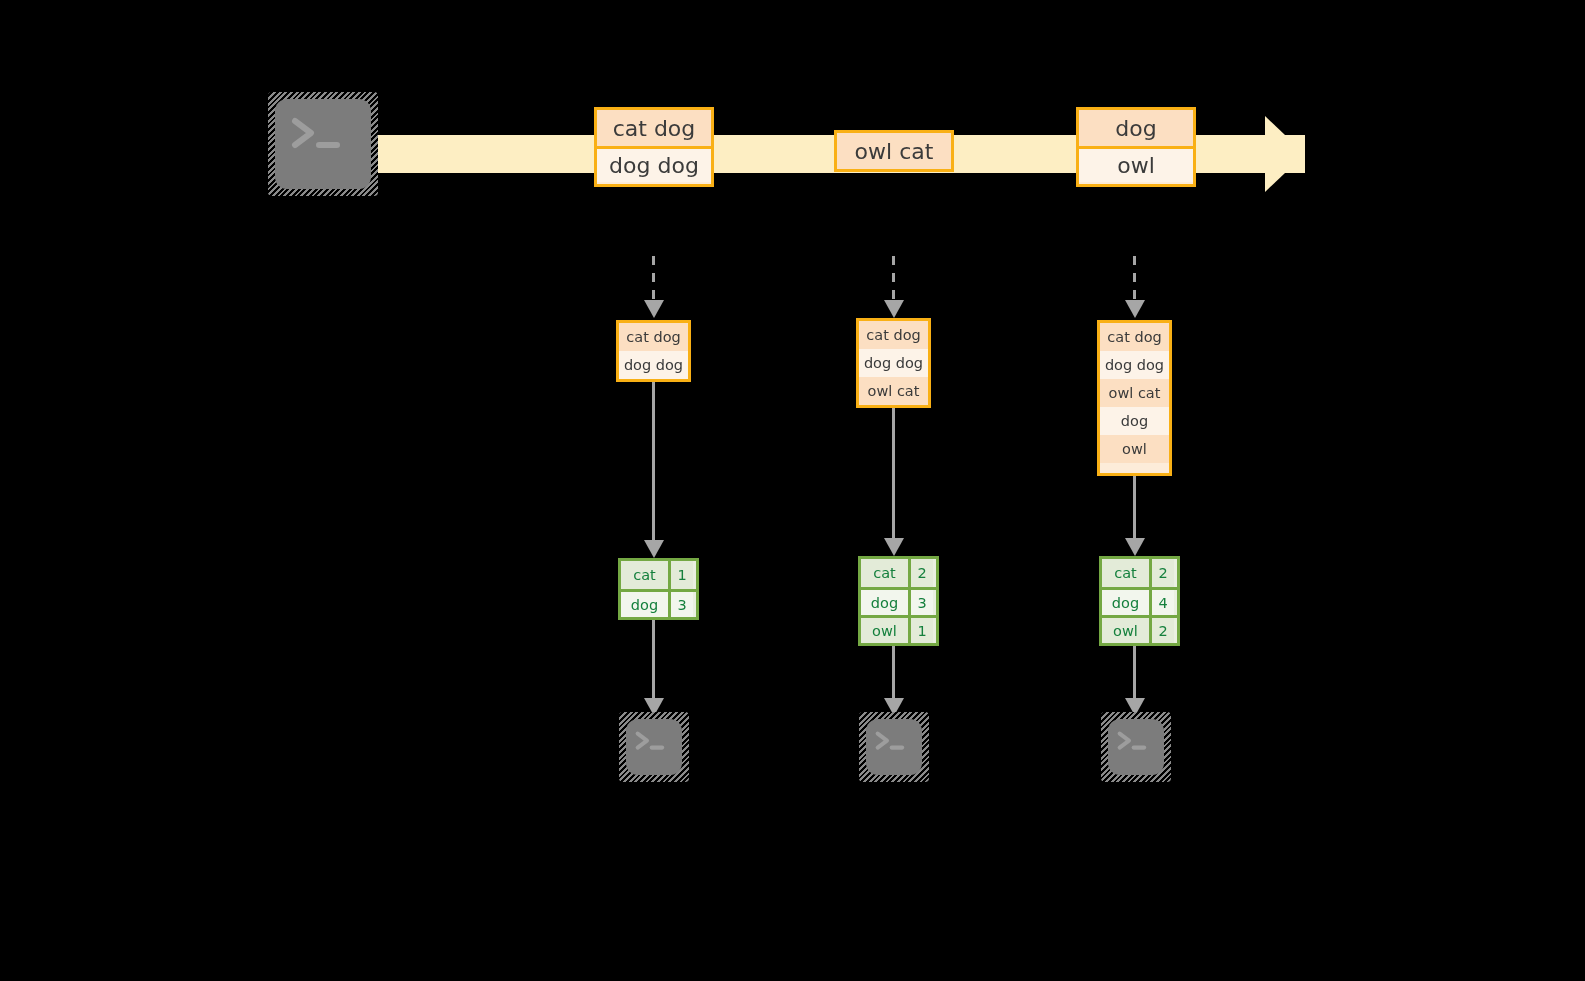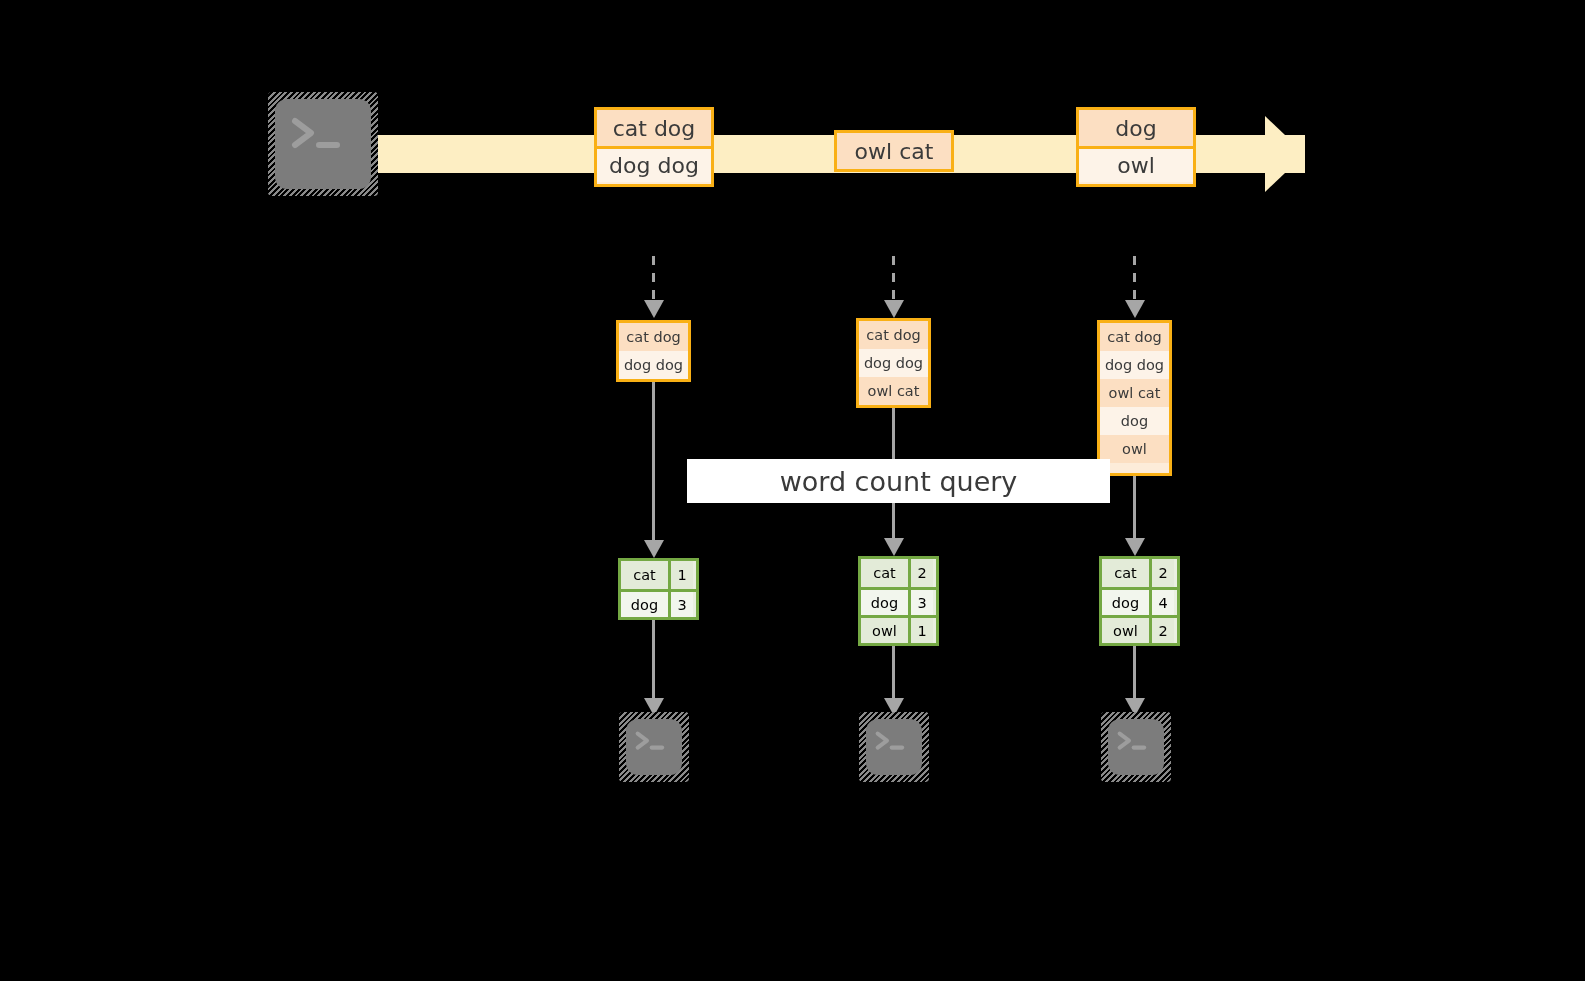--- a/index.html
+++ b/index.html
@@ -71,21 +71,21 @@
     position:absolute;
     box-sizing:border-box;
     border:3px solid #74a843;
     background:#eaf0e1;
   }
   .grow{display:flex;height:28px;box-sizing:border-box;}
   .grow.sep{border-top:3px solid #74a843;}
   .gcell{
     box-sizing:border-box;
     display:flex;align-items:center;justify-content:center;
-    font-size:14.5px;color:#000000;white-space:nowrap;
+    font-size:14.5px;color:#15803d;white-space:nowrap;
   }
   .gcell.word{width:47px;}
   .gcell.cnt{width:25px;border-left:3px solid #74a843;}
   .grow.dark .gcell{background:#e3ebd8;}
   .grow.light .gcell{background:#f2f6ed;}
 
   
   .arrow{position:absolute;}
   .arrow .shaft{
     position:absolute;left:0;top:0;width:3px;background:#a6a6a6;
@@ -268,15 +268,14 @@
 
   <div class="terminal" style="left:1101px;top:712px;width:70px;height:70px;">
     <div class="terminal-inner">
       <svg width="56" height="56" viewBox="0 0 96 90">
         <path d="M20 22 L36 34 L20 46" fill="none" stroke="#9d9d9d" stroke-width="7" stroke-linecap="round" stroke-linejoin="round"></path>
         <path d="M44 46 L62 46" fill="none" stroke="#9d9d9d" stroke-width="7" stroke-linecap="round"></path>
       </svg>
     </div>
   </div>
 
-  <div class="banner" style="left:687px;top:459px;width:423px;height:44px;">word count query</div>
 
 </div>
 
 </body></html>

